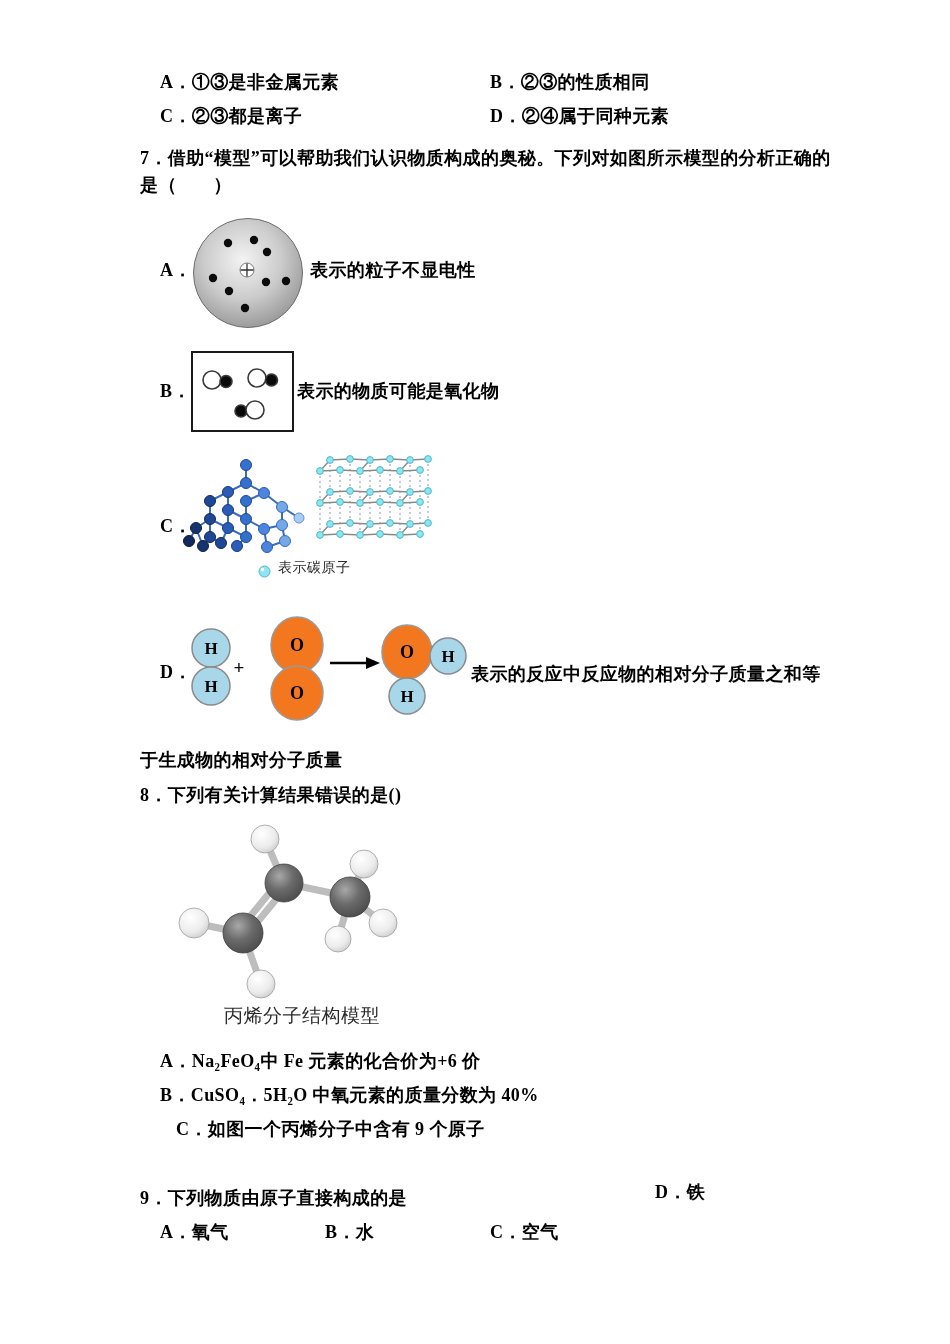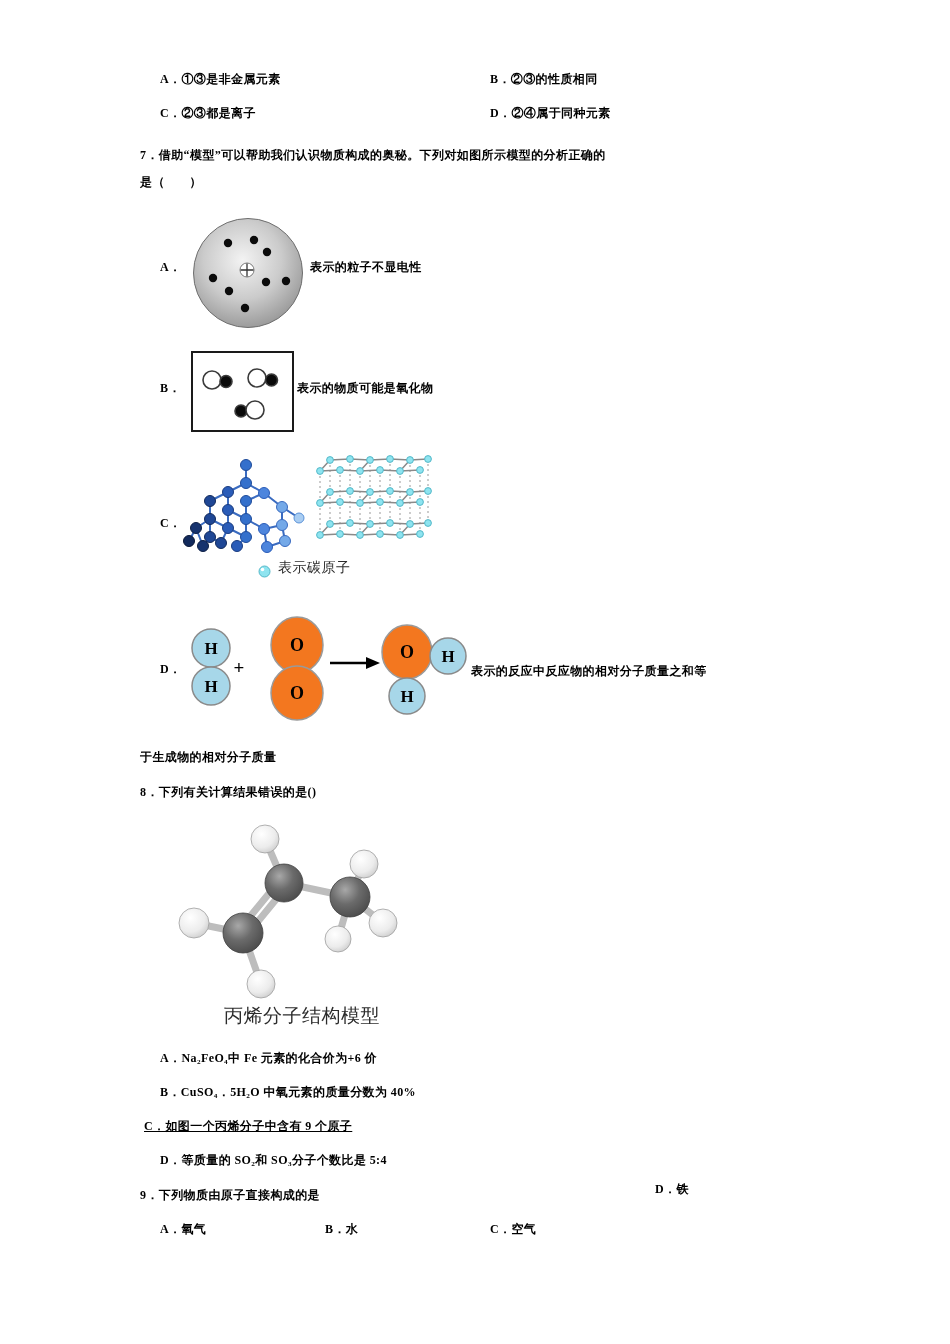--- a/index.html
+++ b/index.html
@@ -2,21 +2,21 @@
 <html><head>
 <meta charset="utf-8">
 <style>
   html,body { margin:0; padding:0; background:#ffffff; }
   .page {
     position:relative; width:950px; height:1344px; background:#ffffff;
     font-family:"Liberation Serif","DejaVu Serif",serif; color:#000;
     overflow:hidden;
   }
   .t {
-    position:absolute; font-size:12px; font-weight:bold;
+    position:absolute; font-size:18px; font-weight:bold;
     white-space:nowrap; letter-spacing:0.4px; line-height:1.2;
   }
   .cap {
     position:absolute; font-size:19px; font-weight:normal; color:#2b2b2b;
     white-space:nowrap; letter-spacing:0.5px;
   }
   .abs { position:absolute; }
   svg { display:block; }
 </style>
 </head>
@@ -236,22 +236,21 @@
       <circle cx="34" cy="111" r="15" fill="url(#gHydro)" stroke="#9e9e9e" stroke-width="0.8"></circle>
       <circle cx="101" cy="172" r="14" fill="url(#gHydro)" stroke="#9e9e9e" stroke-width="0.8"></circle>
       <circle cx="223" cy="111" r="14" fill="url(#gHydro)" stroke="#9e9e9e" stroke-width="0.8"></circle>
       <circle cx="178" cy="127" r="13" fill="url(#gHydro)" stroke="#9e9e9e" stroke-width="0.8"></circle>
     </g>
   </svg>
   <div class="cap" style="left:224px; top:1003px;">丙烯分子结构模型</div>
 
   <div class="t" style="left:160px; top:1051px;text-align:right;">A．Na₂FeO₄中 Fe 元素的化合价为+6 价</div>
   <div class="t" style="left:160px; top:1085px;">B．CuSO₄．5H₂O 中氧元素的质量分数为 40%</div>
-  <div class="t" style="left:144px; top:1119px;text-decoration:underline;">C．如图一个丙烯分子中含有 9 个原子</div>
-  <div class="t" style="left:160px; top:1153px;">D．等质量的 SO₂和 SO₃分子个数比是 5:4</div>
+  <div class="t" style="left:176px; top:1119px;">C．如图一个丙烯分子中含有 9 个原子</div>
 
   <div class="t" style="left:140px; top:1188px;">9．下列物质由原子直接构成的是</div>
   <div class="t" style="left:160px; top:1222px;">A．氧气</div>
   <div class="t" style="left:325px; top:1222px;">B．水</div>
   <div class="t" style="left:490px; top:1222px;">C．空气</div>
   <div class="t" style="left:655px; top:1182px;">D．铁</div>
 
 </div>
 
 </body></html>

